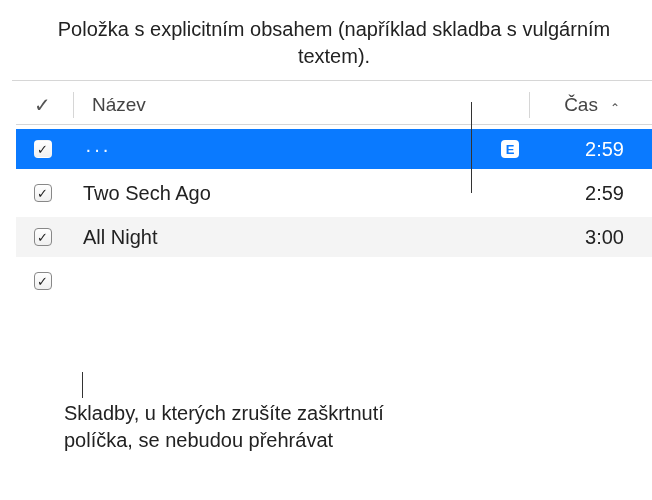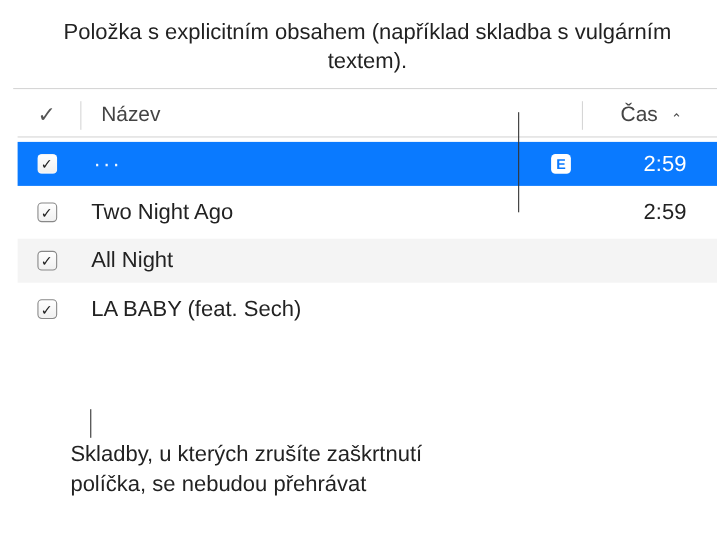--- a/index.html
+++ b/index.html
@@ -146,42 +146,40 @@
       <div class="explicit-badge">E</div>
     </div>
     <div class="col-time">2:59</div>
   </div>
 
   <div class="data-row">
     <div class="col-check">
       <div class="checkbox">✓</div>
     </div>
     <div class="col-name">
-      <span class="song-name">Two Night Ago</span>
+      <span class="song-name">Two Sech Ago</span>
     </div>
     <div class="col-explicit"></div>
     <div class="col-time">2:59</div>
   </div>
 
   <div class="data-row alt">
     <div class="col-check">
       <div class="checkbox">✓</div>
     </div>
     <div class="col-name">
       <span class="song-name">All Night</span>
     </div>
     <div class="col-explicit"></div>
+    <div class="col-time">3:00</div>
   </div>
 
   <div class="data-row">
     <div class="col-check">
       <div class="checkbox">✓</div>
-    </div>
-    <div class="col-name">
-      <span class="song-name">LA BABY (feat. Sech)</span>
     </div>
     <div class="col-explicit"></div>
   </div>
 
 </div>
 
 <div class="callout-line-bottom"></div>
 <div class="callout-bottom">Skladby, u kterých zrušíte zaškrtnutí políčka, se nebudou přehrávat</div>
 
 </body></html>

